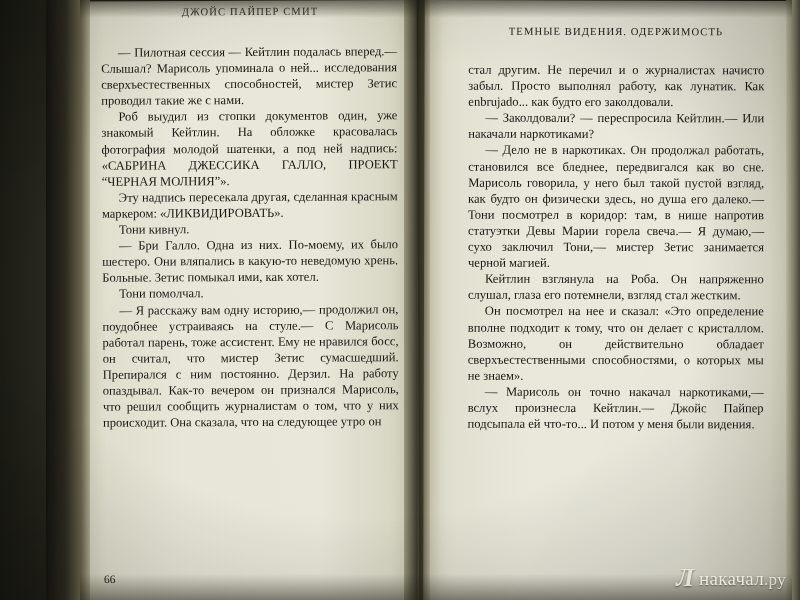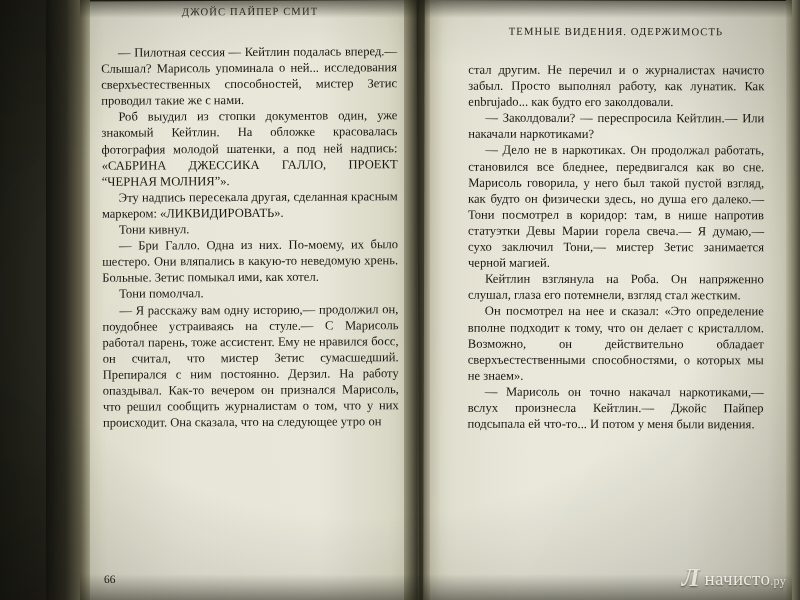--- a/index.html
+++ b/index.html
@@ -193,21 +193,21 @@
     line-height: 26px;
     font-weight: bold;
     font-style: italic;
     color: #e8e4d6;
     transform: translateY(-1px);
   }
   .wm-text {
     font-size: 19px;
     letter-spacing: 0.3px;
   }
-  .wm-text .dim { opacity: 0.85; font-size: 12px; }
+  .wm-text .dim { opacity: 0.85; font-size: 17px; }
 </style>
 </head>
 <body>
 
 <div class="photo">
   <div class="bg-dark"></div>
 
   <div class="page page-left"></div>
   <div class="page page-right"></div>
   <div class="spine"></div>
@@ -240,15 +240,15 @@
   </div>
 
   <div class="top-shadow"></div>
   <div class="bottom-shadow"></div>
   <div class="blur-left"></div>
   <div class="warm-tint"></div>
   <div class="vignette"></div>
 
   <div class="watermark">
     <span class="wm-mark">Л</span>
-    <span class="wm-text"><span>начисто</span><span class="dim">.ру</span></span>
+    <span class="wm-text"><span>накачал</span><span class="dim">.ру</span></span>
   </div>
 </div>
 
 </body></html>

